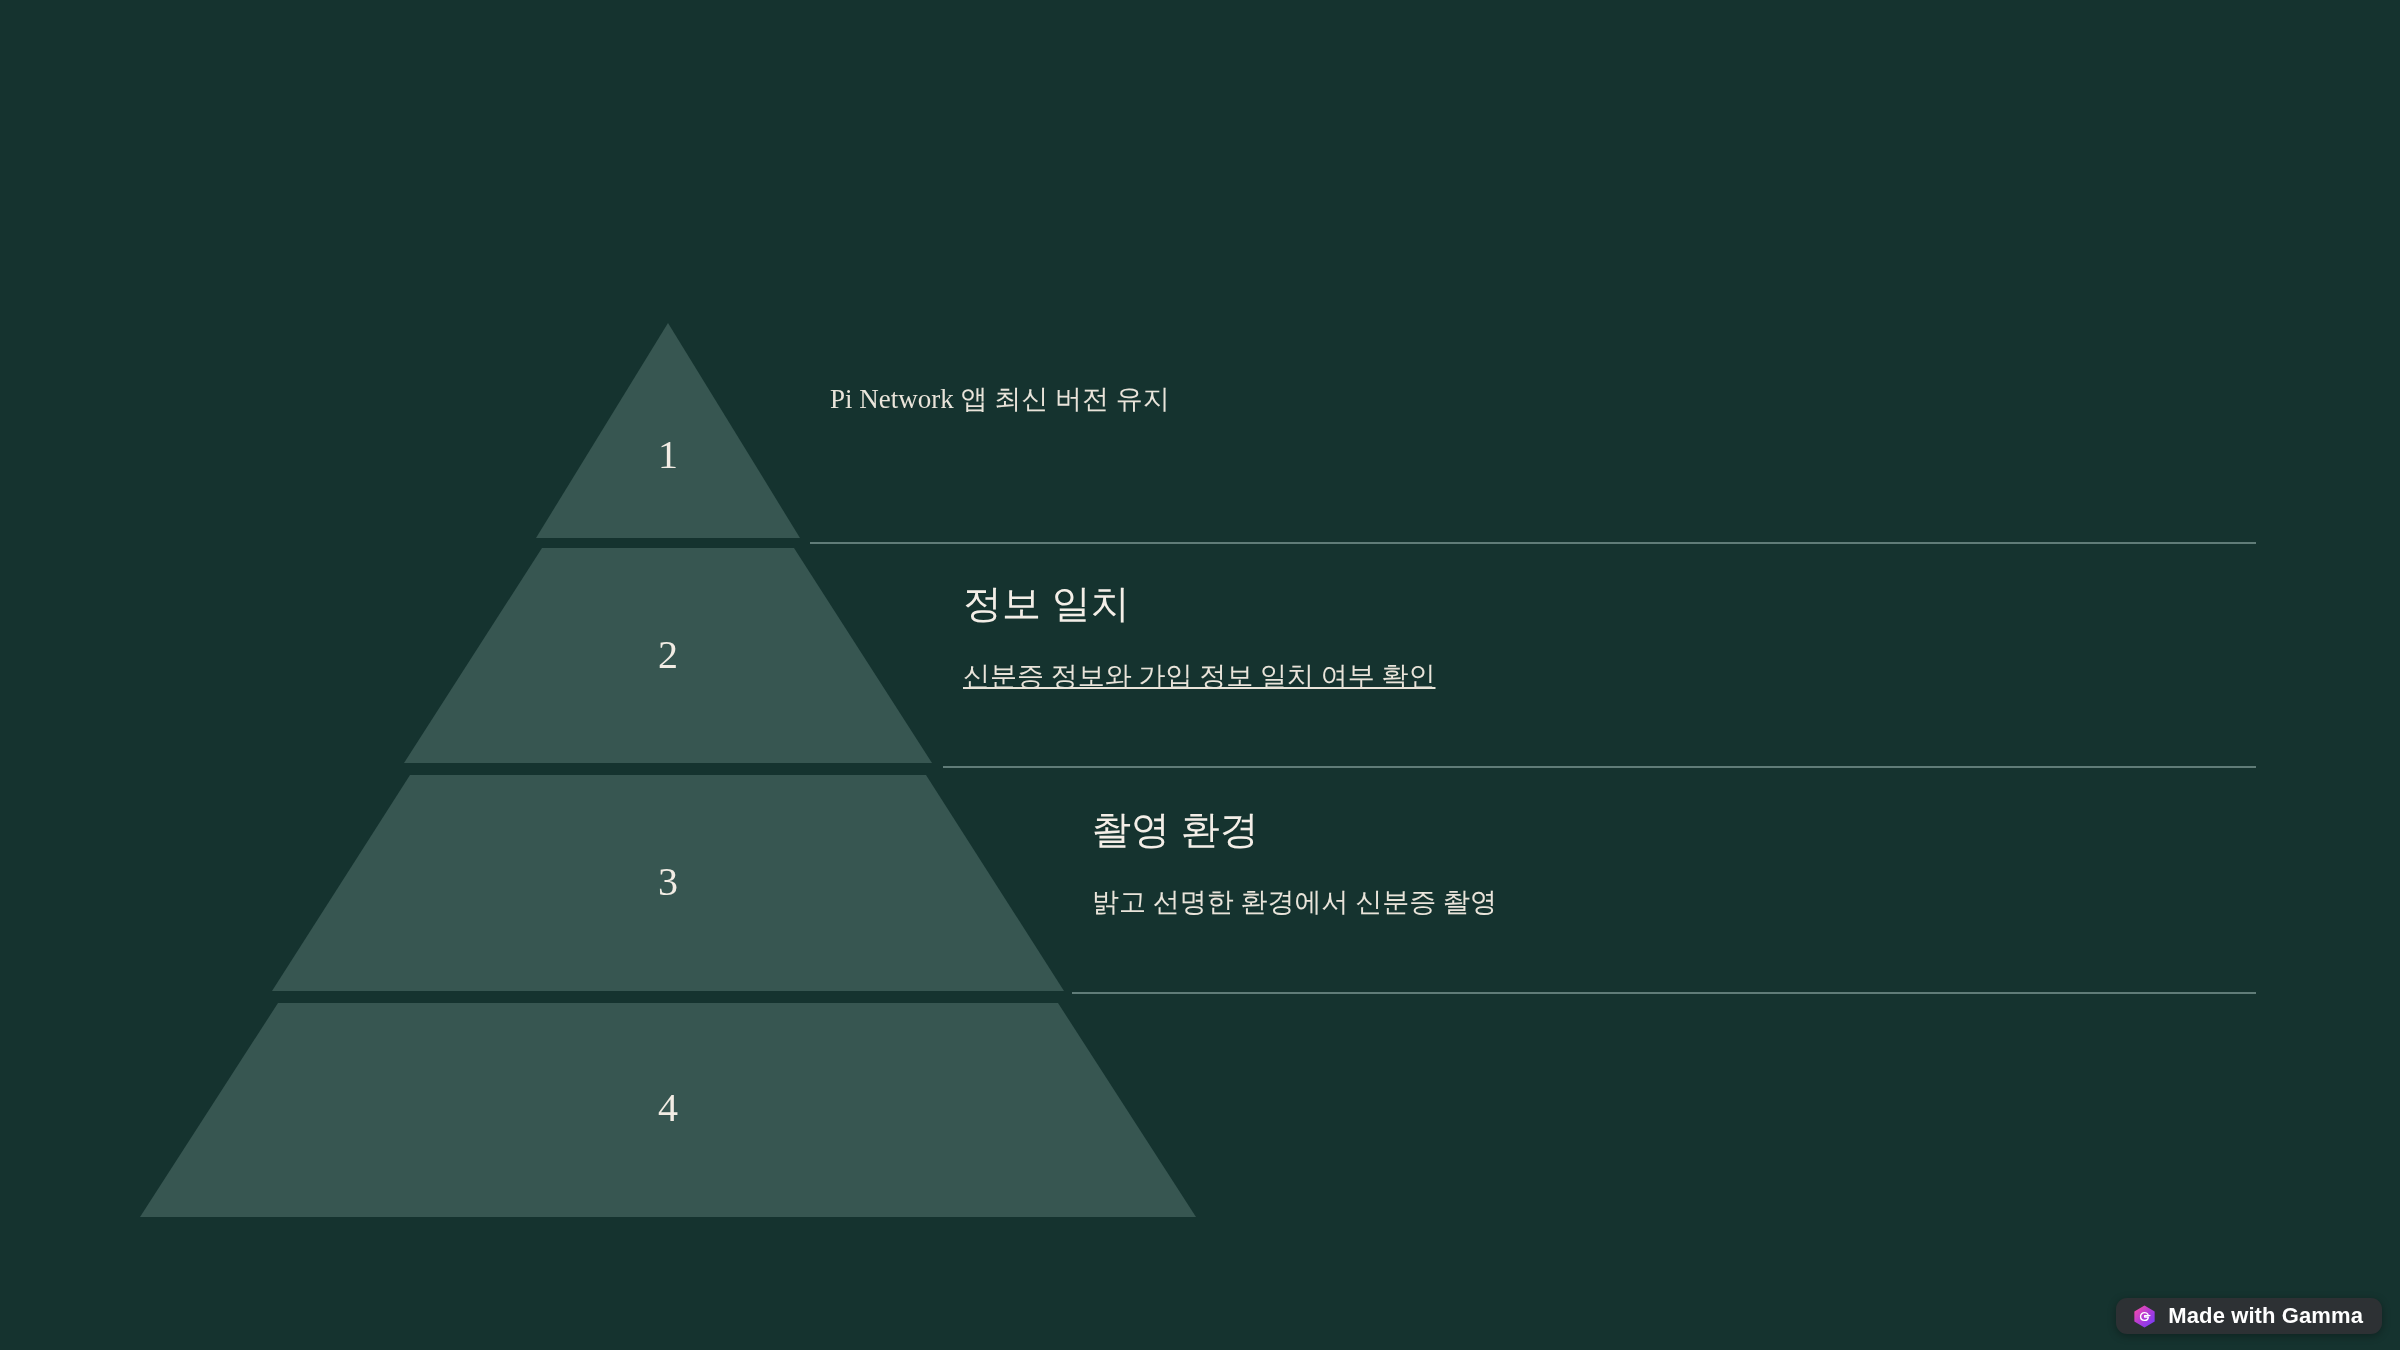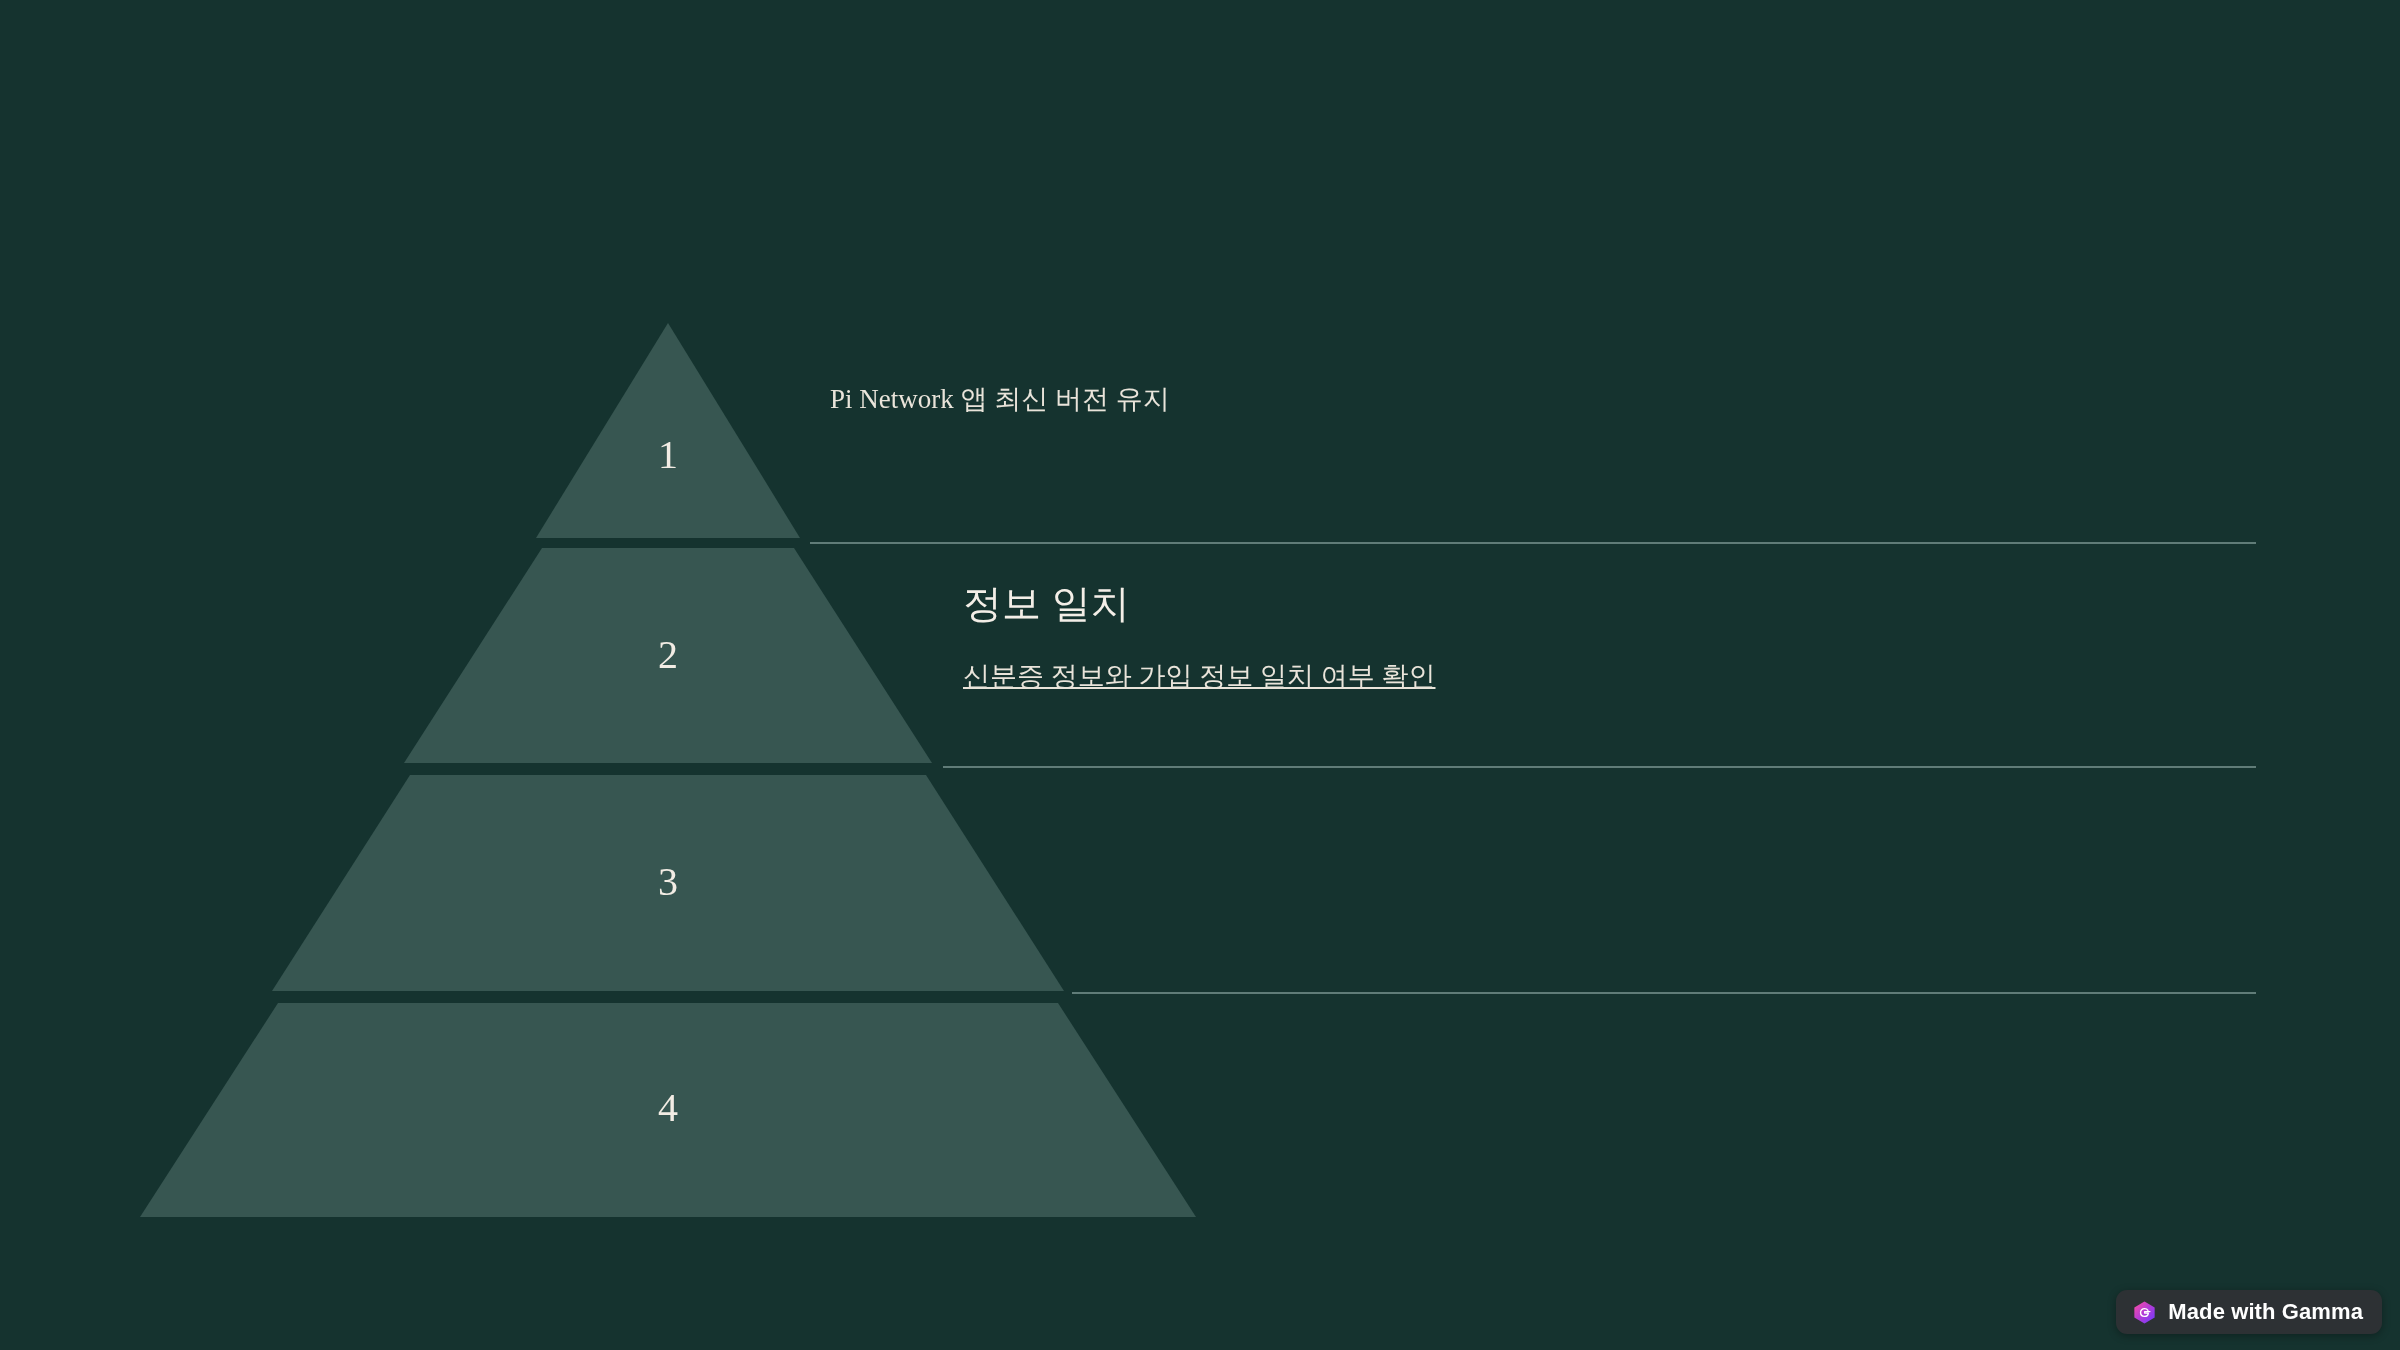--- a/index.html
+++ b/index.html
@@ -83,21 +83,21 @@
     height: 2px;
     background: #6d8a85;
     opacity: 0.85;
   }
 
   
   #gamma-badge {
     position: absolute;
     right: 18px;
     bottom: 16px;
-    height: 44px;
+    height: 36px;
     display: flex;
     align-items: center;
     gap: 11px;
     padding: 0 19px 0 16px;
     border-radius: 11px;
     background: #2d3134;
     box-shadow: 0 2px 8px rgba(0,0,0,0.32);
   }
   #gamma-badge .badge-label {
     font-family: "Liberation Sans", sans-serif;
@@ -134,20 +134,24 @@
     <div class="row-desc" style="margin-top:30px;">Pi Network 앱 최신 버전 유지</div>
   </div>
   <div class="row-divider" style="left:810px; top:542px; width:1446px;"></div>
 
   <div class="row" style="left:963px; top:580px;">
     <div class="row-heading">정보 일치</div>
     <div class="row-desc" style="margin-top:30px;text-decoration:underline;">신분증 정보와 가입 정보 일치 여부 확인</div>
   </div>
   <div class="row-divider" style="left:943px; top:766px; width:1313px;"></div>
 
+  <div class="row" style="left:1092px; top:806px;">
+    <div class="row-heading">촬영 환경</div>
+    <div class="row-desc" style="margin-top:30px;">밝고 선명한 환경에서 신분증 촬영</div>
+  </div>
   <div class="row-divider" style="left:1072px; top:992px; width:1184px;"></div>
 
   <div class="row" style="left:1228px; top:1034px;">
   </div>
 
   <div id="gamma-badge">
     <svg width="25" height="25" viewBox="0 0 32 32" xmlns="http://www.w3.org/2000/svg">
       <defs>
         <linearGradient id="gammaGrad" x1="0" y1="0" x2="1" y2="1">
           <stop offset="0%" stop-color="#ff4fa3"></stop>

